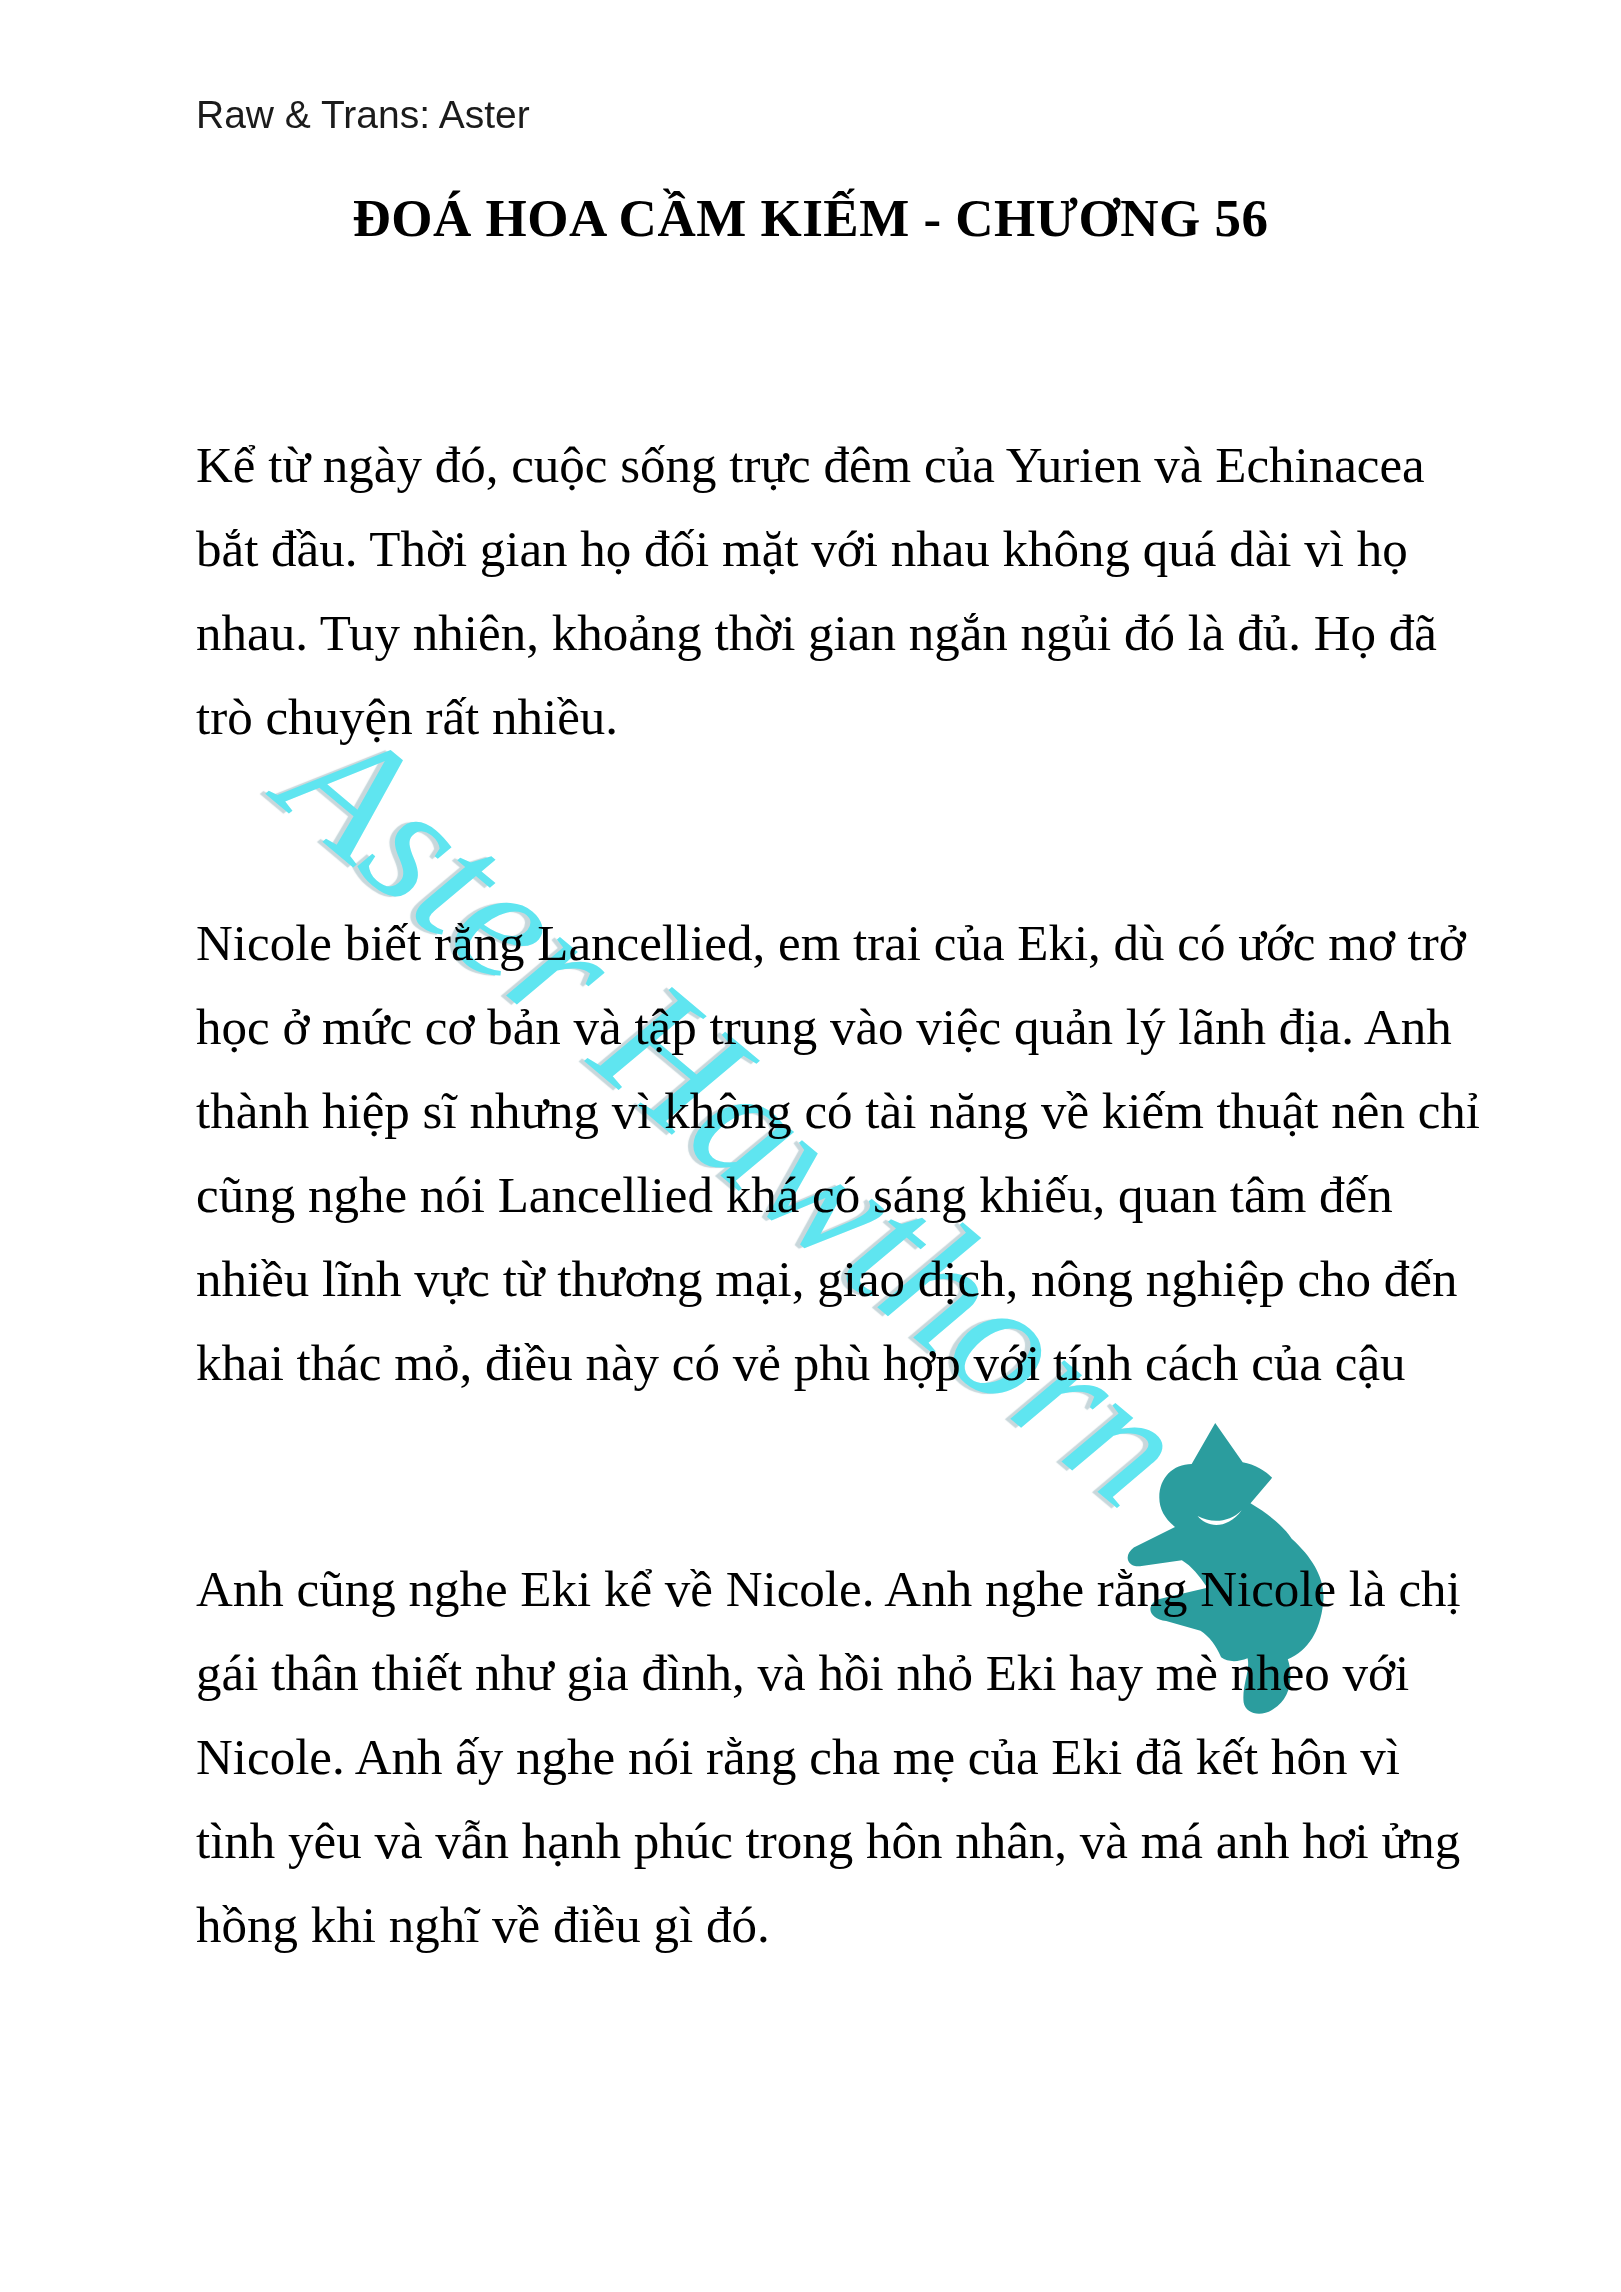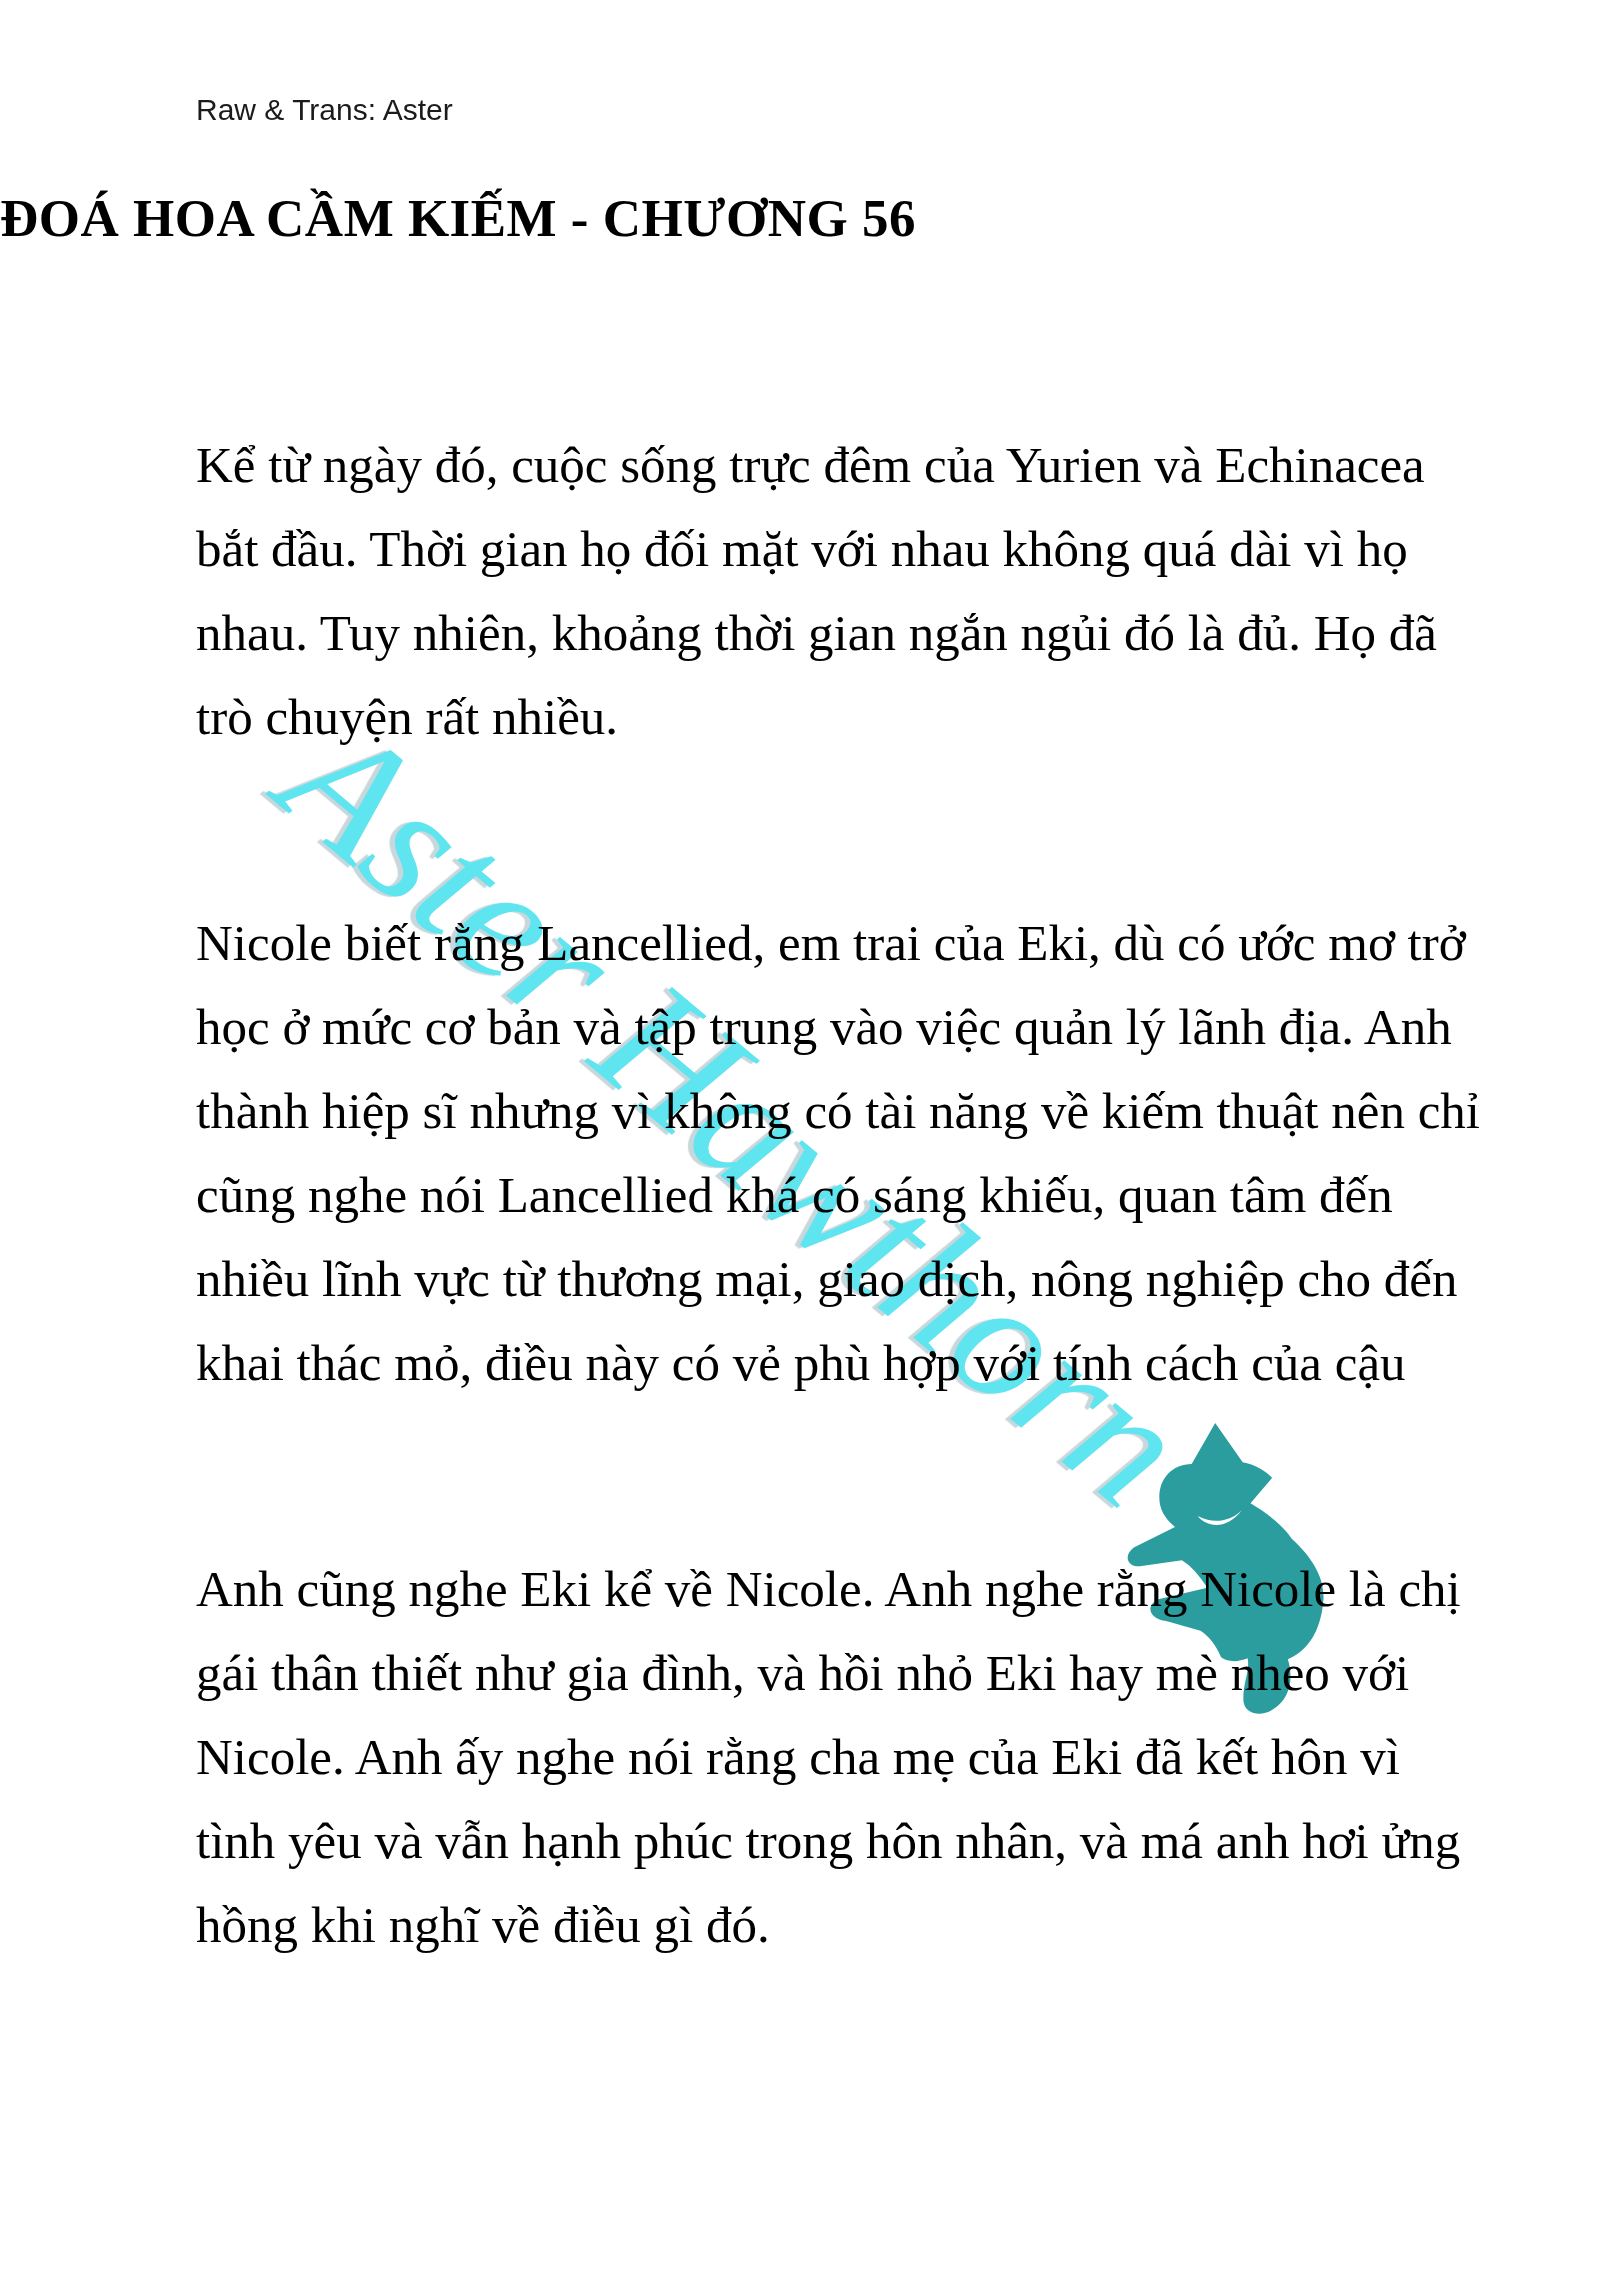--- a/index.html
+++ b/index.html
@@ -13,31 +13,31 @@
     height: 2293px;
     background: #ffffff;
     overflow: hidden;
     font-family: "Liberation Serif", "DejaVu Serif", serif;
   }
   .doc-header {
     position: absolute;
     left: 196px;
     top: 93px;
     font-family: "Liberation Sans", "DejaVu Sans", sans-serif;
-    font-size: 30px;
+    font-size: 39px;
     color: #1b1b1b;
     z-index: 3;
     white-space: nowrap;
   }
   .doc-title {
     position: absolute;
     left: 0;
     top: 188px;
     width: 100%;
-    text-align: left;
+    text-align: center;
     font-family: "Liberation Serif", "DejaVu Serif", serif;
     font-weight: bold;
     font-size: 53px;
     letter-spacing: 0.5px;
     color: #000000;
     z-index: 3;
     white-space: nowrap;
   }
   .body-text {
     position: absolute;

